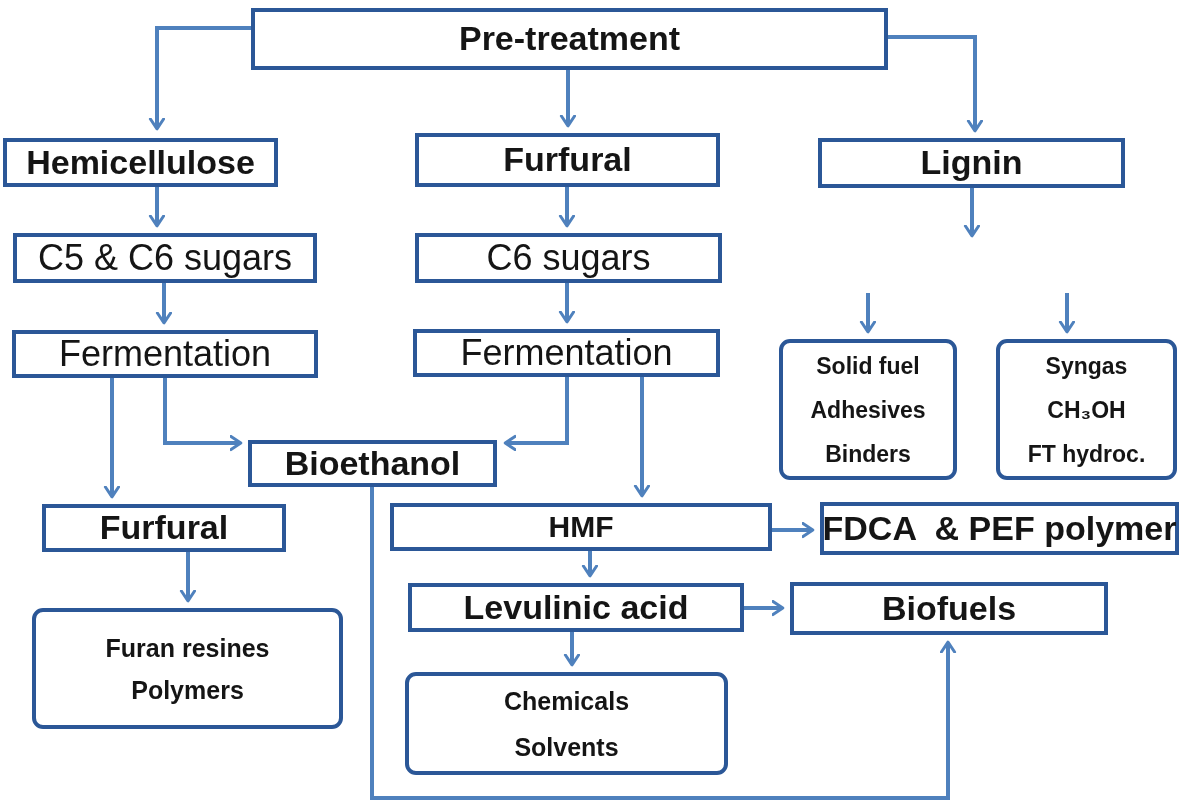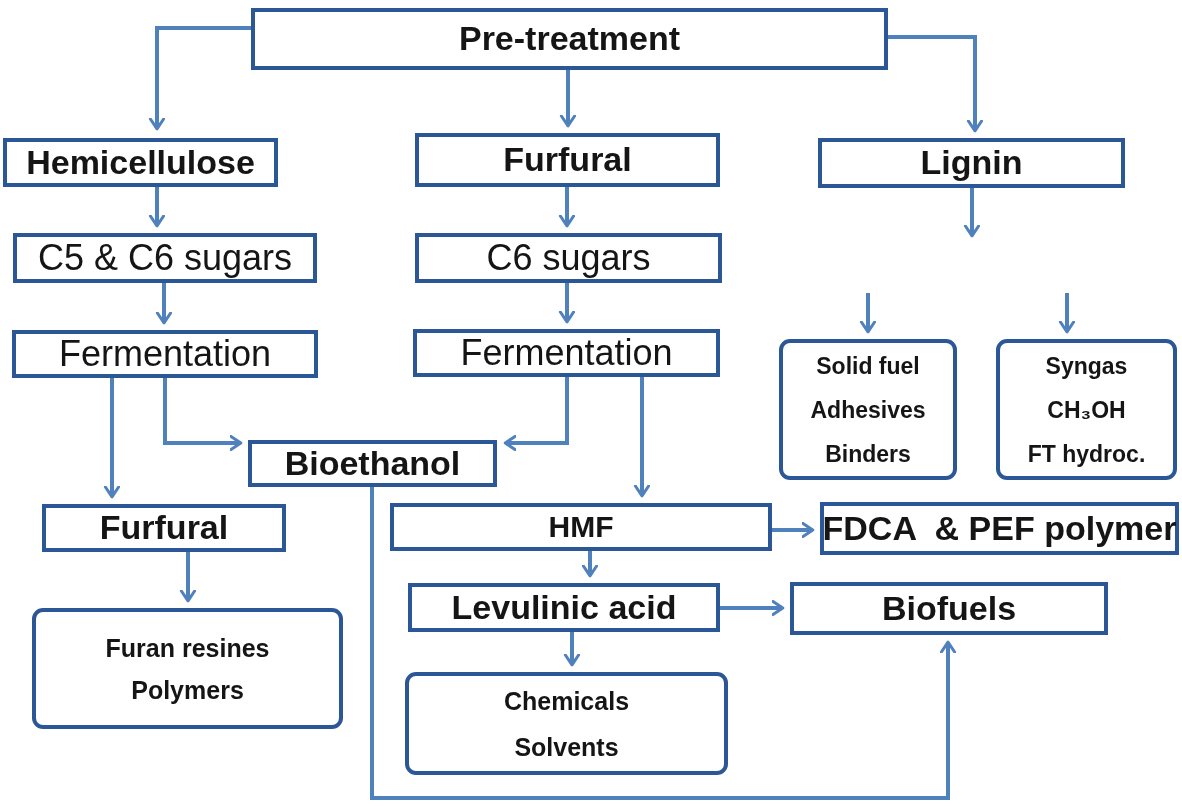--- a/index.html
+++ b/index.html
@@ -34,21 +34,21 @@
   #n-solid-residues { left:818px; top:243px; width:307px; height:50px; }
   #n-ferm-left      { left:12px;  top:330px; width:306px; height:48px; }
   #n-ferm-right     { left:413px; top:329px; width:307px; height:48px; }
   #n-bioethanol     { left:248px; top:440px; width:249px; height:47px; }
   #n-solid-fuel     { left:779px; top:339px; width:178px; height:141px; }
   #n-syngas         { left:996px; top:339px; width:181px; height:141px; }
   #n-furfural       { left:42px;  top:504px; width:244px; height:48px; }
   #n-hmf            { left:390px; top:503px; width:382px; height:48px; }
   #n-fdca           { left:820px; top:502px; width:359px; height:53px; }
   #n-furan          { left:32px;  top:608px; width:311px; height:121px; }
-  #n-levulinic      { left:408px; top:583px; width:312px; height:49px; }
+  #n-levulinic      { left:408px; top:583px; width:336px; height:49px; }
   #n-biofuels       { left:790px; top:582px; width:318px; height:53px; }
   #n-chemicals      { left:405px; top:672px; width:323px; height:103px; }
 </style>
 </head>
 <body>
 
 <div class="stage">
 
   <svg class="wires" viewBox="0 0 1182 806" aria-hidden="true">
     <defs>

